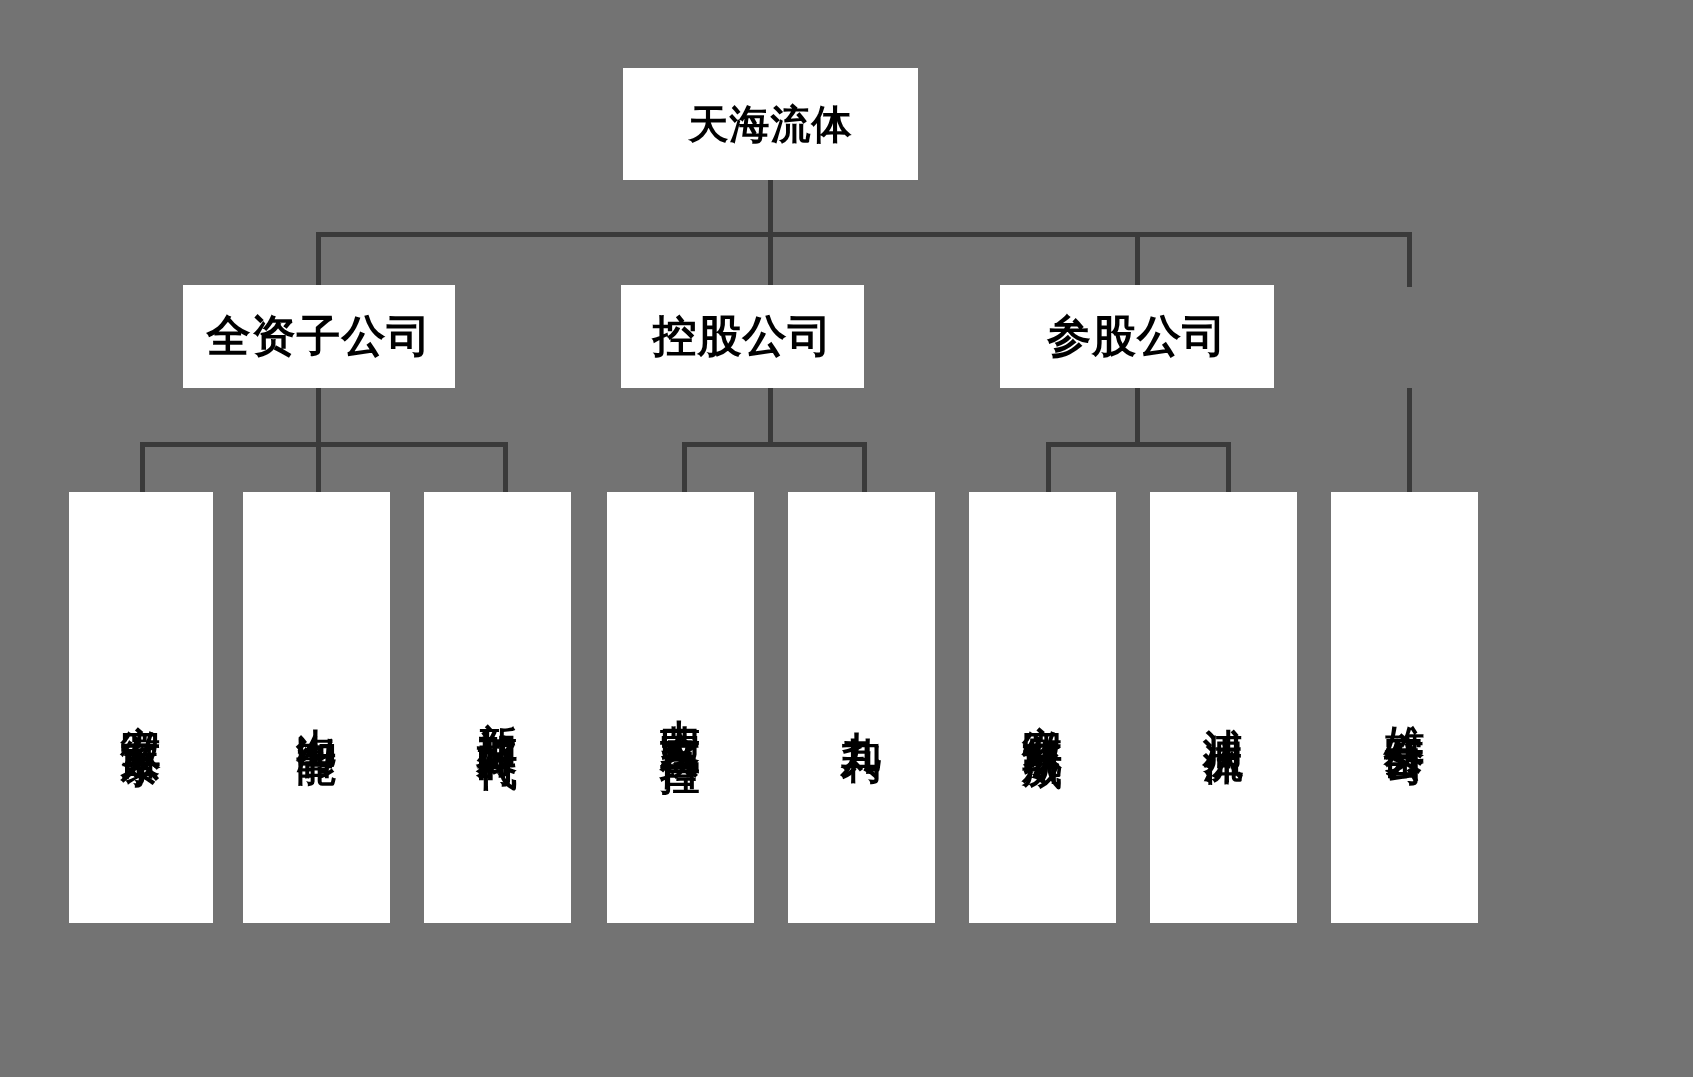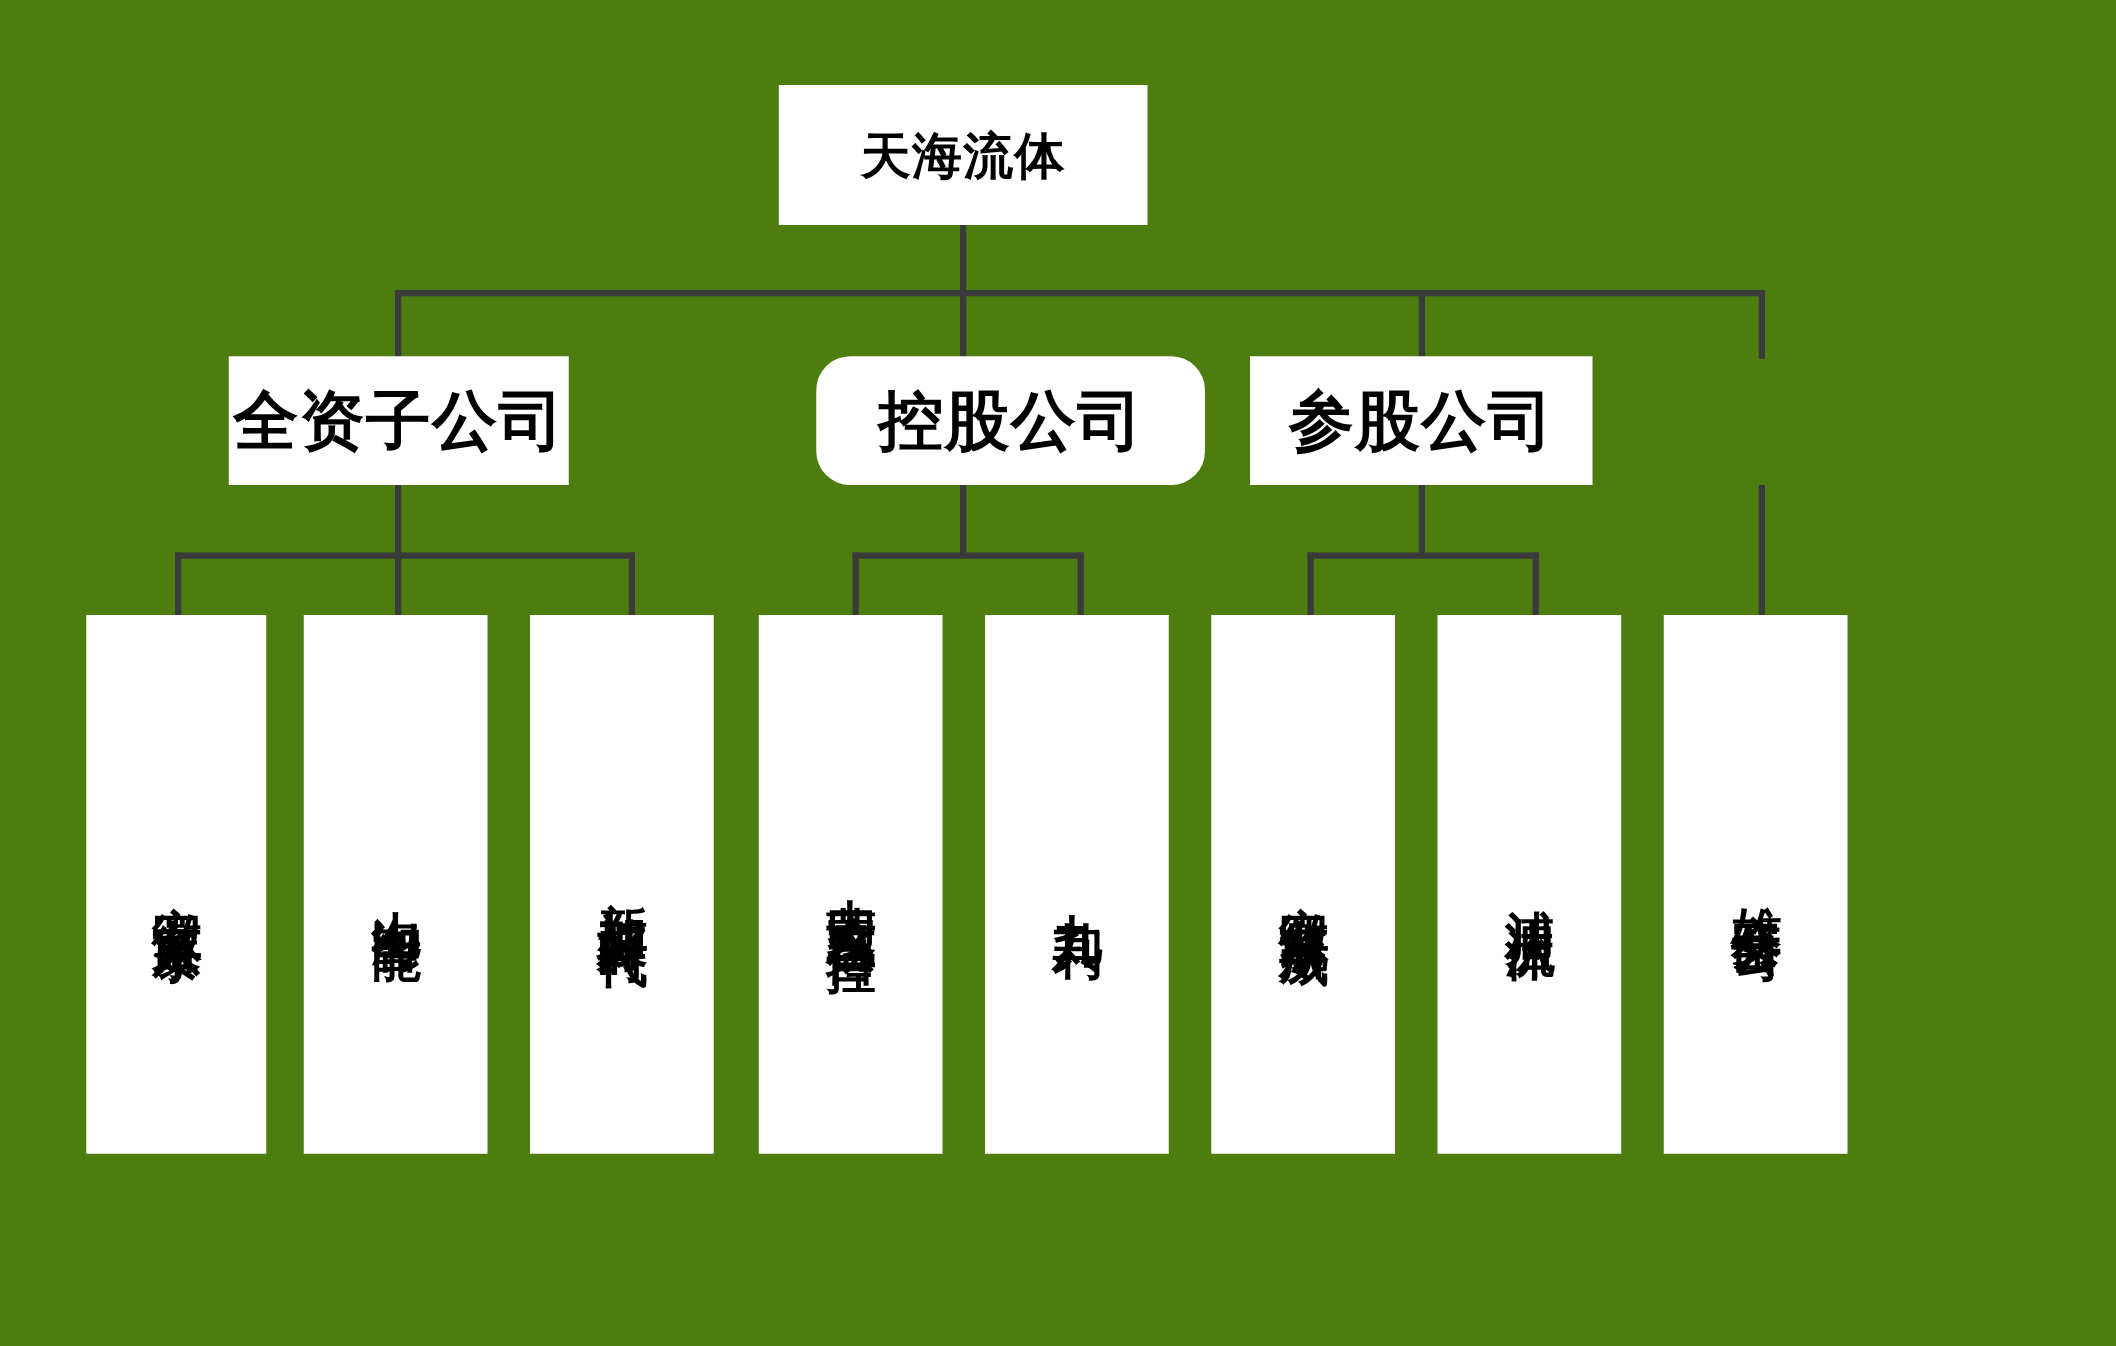--- a/index.html
+++ b/index.html
@@ -11,21 +11,21 @@
     width: 1693px;
     height: 1077px;
     overflow: hidden;
     font-family: "DejaVu Sans", "Liberation Sans", sans-serif;
   }
 
   #org-chart {
     position: relative;
     width: 1693px;
     height: 1077px;
-    background: #4d7c0f;
+    background: #737373;
   }
 
   
   .node {
     position: absolute;
     background: #ffffff;
     color: #000000;
     box-sizing: border-box;
     display: flex;
     align-items: center;
@@ -33,21 +33,21 @@
     z-index: 3;
   }
 
   .node-root {
     font-size: 40px;
     font-weight: bold;
     letter-spacing: 1px;
   }
 
   .node-l2 {
-    font-size: 52px;
+    font-size: 44px;
     font-weight: bold;
     letter-spacing: 1px;
   }
 
   .node-leaf {
     font-size: 40px;
     font-weight: bold;
     writing-mode: vertical-rl;
     text-orientation: upright;
     letter-spacing: 6px;
@@ -104,21 +104,21 @@
   <div class="conn conn-v" style="left:1407px; top:388px; height:106px;"></div>
 
   <div class="node node-root" style="left:623px; top:68px; width:295px; height:112px;">
     <span>天海流体</span>
   </div>
 
   <div class="node node-l2" style="left:183px; top:285px; width:272px; height:103px;">
     <span>全资子公司</span>
   </div>
 
-  <div class="node node-l2" style="left:653px; top:285px; width:311px; height:103px;border-radius:27px;">
+  <div class="node node-l2" style="left:621px; top:285px; width:243px; height:103px;">
     <span>控股公司</span>
   </div>
 
   <div class="node node-l2" style="left:1000px; top:285px; width:274px; height:103px;text-align:right;">
     <span>参股公司</span>
   </div>
 
 
   <div class="node node-leaf" style="left:69px; top:492px; width:144px; height:431px;">
     <span class="leaf-text">安徽富乐泰</span>

